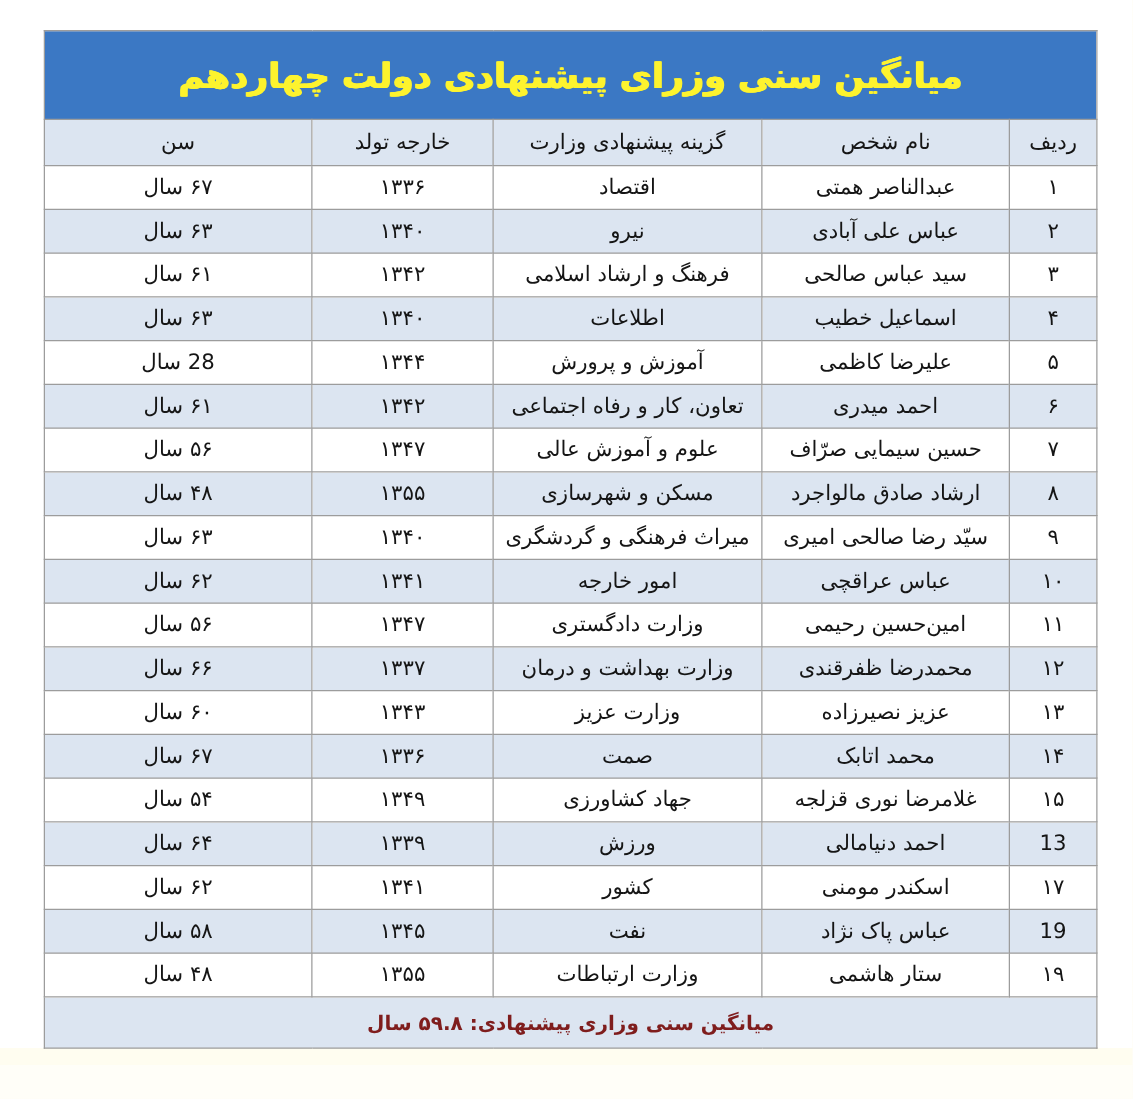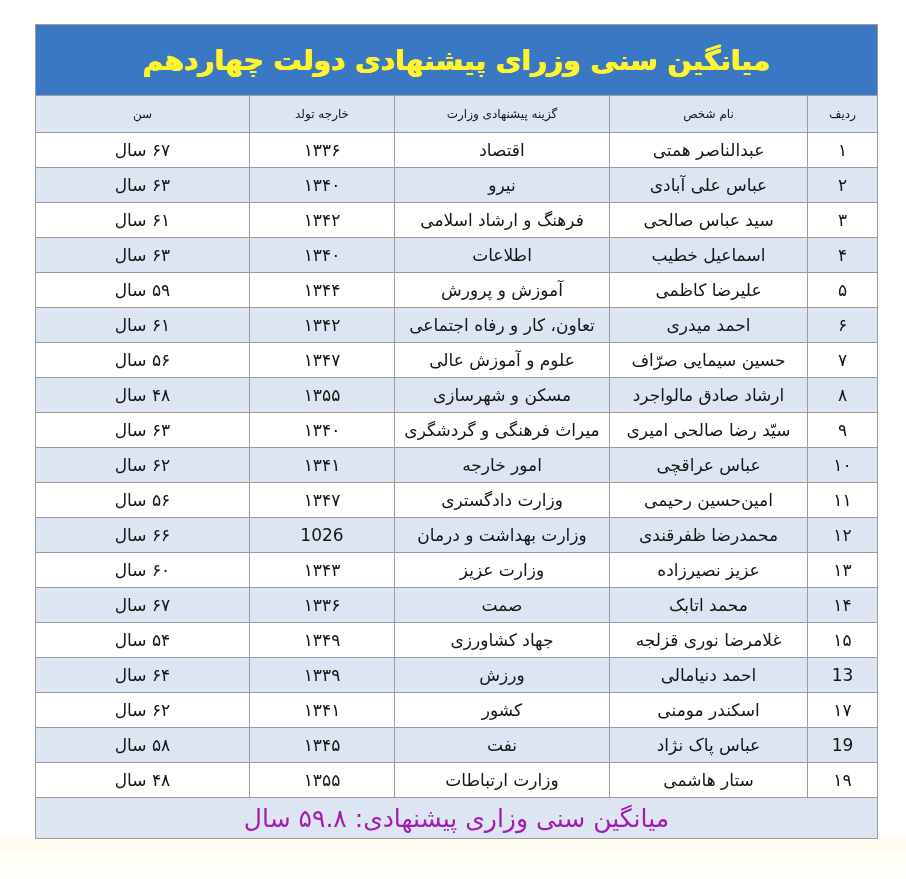--- a/index.html
+++ b/index.html
@@ -49,31 +49,31 @@
     background: #3b78c4;
     color: #fdf32e;
     font-size: 28px;
     font-weight: bold;
     letter-spacing: 0.5px;
     text-shadow: 0.6px 0 currentColor, -0.6px 0 currentColor;
   }
   tr.header-row td {
     height: 36px;
     background: #dce5f1;
-    font-size: 12px;
+    font-size: 17px;
   }
   tbody.data-body tr { height: 35px; background: #ffffff; }
   tbody.data-body tr:nth-child(even) { background: #dce5f1; }
 
   tr.footer-row td {
     height: 40px;
     background: #dce5f1;
-    color: #a21caf;
-    font-weight: normal;
-    font-size: 25px;
+    color: #7f1d1d;
+    font-weight: bold;
+    font-size: 16px;
   }
 </style>
 </head>
 <body>
 
 <div class="page">
   <div class="table-wrap">
     <table class="minister-table">
       <colgroup>
         <col class="c-index">
@@ -121,21 +121,21 @@
             <td>اسماعیل خطیب</td>
             <td>اطلاعات</td>
             <td>۱۳۴۰</td>
             <td>۶۳ سال</td>
           </tr>
           <tr>
             <td>۵</td>
             <td>علیرضا کاظمی</td>
             <td>آموزش و پرورش</td>
             <td>۱۳۴۴</td>
-            <td>۵۹ سال</td>
+            <td>28 سال</td>
           </tr>
           <tr>
             <td>۶</td>
             <td>احمد میدری</td>
             <td>تعاون، کار و رفاه اجتماعی</td>
             <td>۱۳۴۲</td>
             <td>۶۱ سال</td>
           </tr>
           <tr>
             <td>۷</td>
@@ -169,21 +169,21 @@
             <td>۱۱</td>
             <td>امین‌حسین رحیمی</td>
             <td>وزارت دادگستری</td>
             <td>۱۳۴۷</td>
             <td>۵۶ سال</td>
           </tr>
           <tr>
             <td>۱۲</td>
             <td>محمدرضا ظفرقندی</td>
             <td>وزارت بهداشت و درمان</td>
-            <td>1026</td>
+            <td>۱۳۳۷</td>
             <td>۶۶ سال</td>
           </tr>
           <tr>
             <td>۱۳</td>
             <td>عزیز نصیرزاده</td>
             <td>وزارت عزیز</td>
             <td>۱۳۴۳</td>
             <td>۶۰ سال</td>
           </tr>
           <tr>

